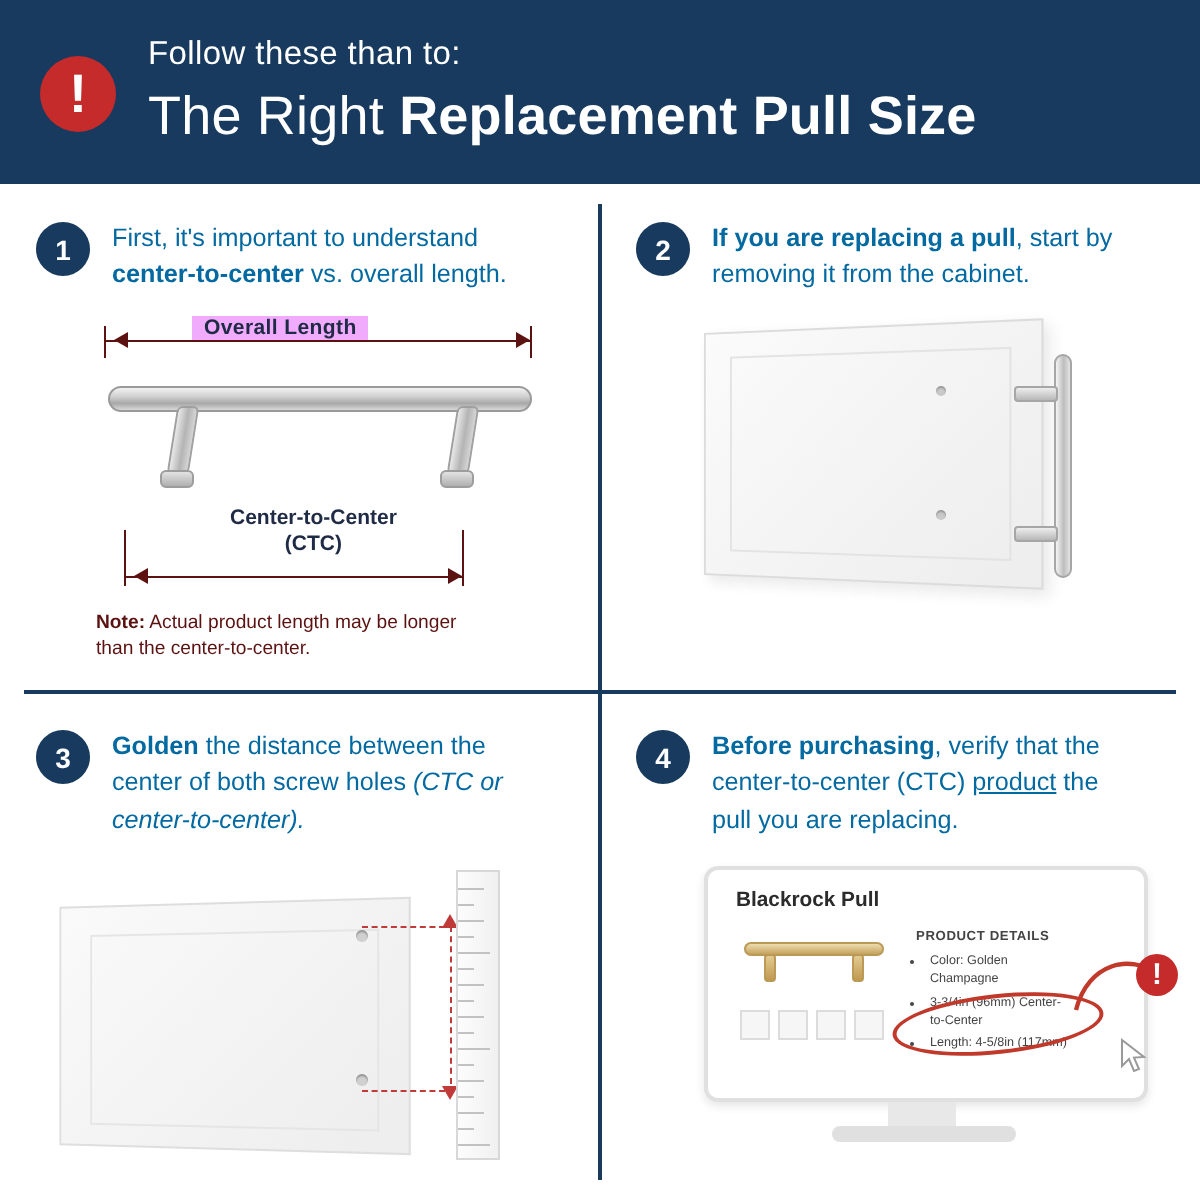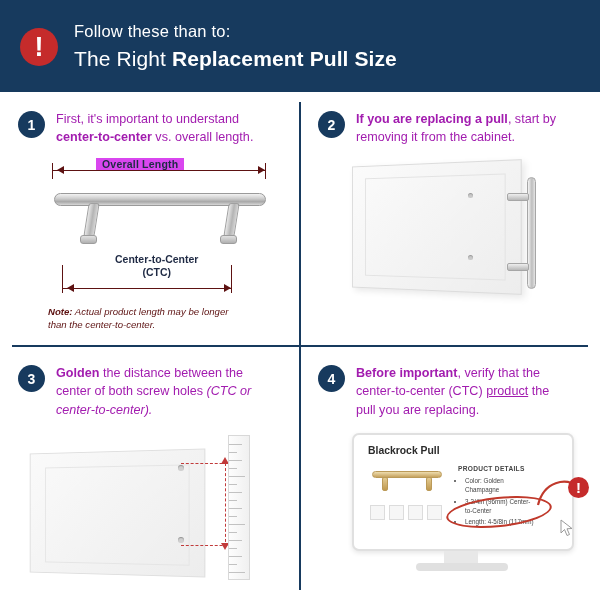--- a/index.html
+++ b/index.html
@@ -41,21 +41,21 @@
     margin-top: 2px;
   }
   .header-text { color: #ffffff; }
   .header-line1 {
     font-size: 16.5px;
     font-weight: 400;
     letter-spacing: .2px;
     margin-bottom: 6px;
   }
   .header-line2 {
-    font-size: 21px;
+    font-size: 27px;
     font-weight: 400;
     letter-spacing: .1px;
     white-space: nowrap;
   }
   .header-line2 b { font-weight: bold; }
 
   
   .grid {
     position: absolute;
     left: 0; top: 92px;
@@ -95,21 +95,21 @@
     display: flex;
     align-items: center;
     justify-content: center;
     flex: 0 0 auto;
     margin-right: 11px;
     margin-top: 1px;
   }
   .step-text {
     font-size: 12.6px;
     line-height: 1.45;
-    color: #a21caf;
+    color: #0369a1;
     max-width: 215px;
   }
   .step-text b { font-weight: bold; }
   .step-text i { font-style: italic; }
   .step-text u { text-decoration: underline; }
 
   
   .art1 { position: relative; margin-top: 12px; height: 175px; }
   .arrowline {
     position: absolute;
@@ -117,21 +117,21 @@
     background: #5d1212;
   }
   .tick {
     position: absolute;
     width: 1.4px;
     background: #5d1212;
   }
   .lbl-overall {
     position: absolute;
     left: 78px; top: -1px;
-    background: #d946ef;
+    background: #f0abfc;
     padding: 0 6px;
     font-size: 10.5px;
     font-weight: bold;
     color: #1f2a44;
     letter-spacing: .2px;
   }
 
   
   .pull {
     position: absolute;
@@ -176,21 +176,20 @@
     color: #1f2a44;
     text-align: center;
     line-height: 1.25;
     background: #ffffff;
     padding: 0 5px;
   }
   .note {
     position: absolute;
     left: 30px; top: 146px;
     font-size: 9.6px;
-    font-style: italic;
     color: #5d1212;
     line-height: 1.4;
     width: 200px;
   }
   .note b { font-weight: bold; }
 
   
   .art2 { position: relative; margin-top: 10px; height: 150px; }
   .cab-face {
     position: absolute;
@@ -530,21 +529,21 @@
           <div class="ruler-tick" style="top:120px;width:13px;"></div>
           <div class="ruler-tick" style="top:128px;width:8px;"></div>
           <div class="ruler-tick" style="top:136px;width:16px;"></div>
         </div>
       </div>
     </div>
 
     <div class="cell cell-4">
       <div class="step-head">
         <div class="step-num">4</div>
-        <div class="step-text"><b>Before important</b><span>, verify that the center-to-center (CTC) </span><u>product</u><span> the pull you are replacing.</span></div>
+        <div class="step-text"><b>Before purchasing</b><span>, verify that the center-to-center (CTC) </span><u>product</u><span> the pull you are replacing.</span></div>
       </div>
 
       <div class="art4">
         <div class="monitor">
           <div class="prod-title">Blackrock Pull</div>
           <div class="prod-det-hd">PRODUCT DETAILS</div>
           <ul class="prod-bullets">
             <li>Color: Golden Champagne</li>
             <li>3-3/4in (96mm) Center-to-Center</li>
             <li>Length: 4-5/8in (117mm)</li>

